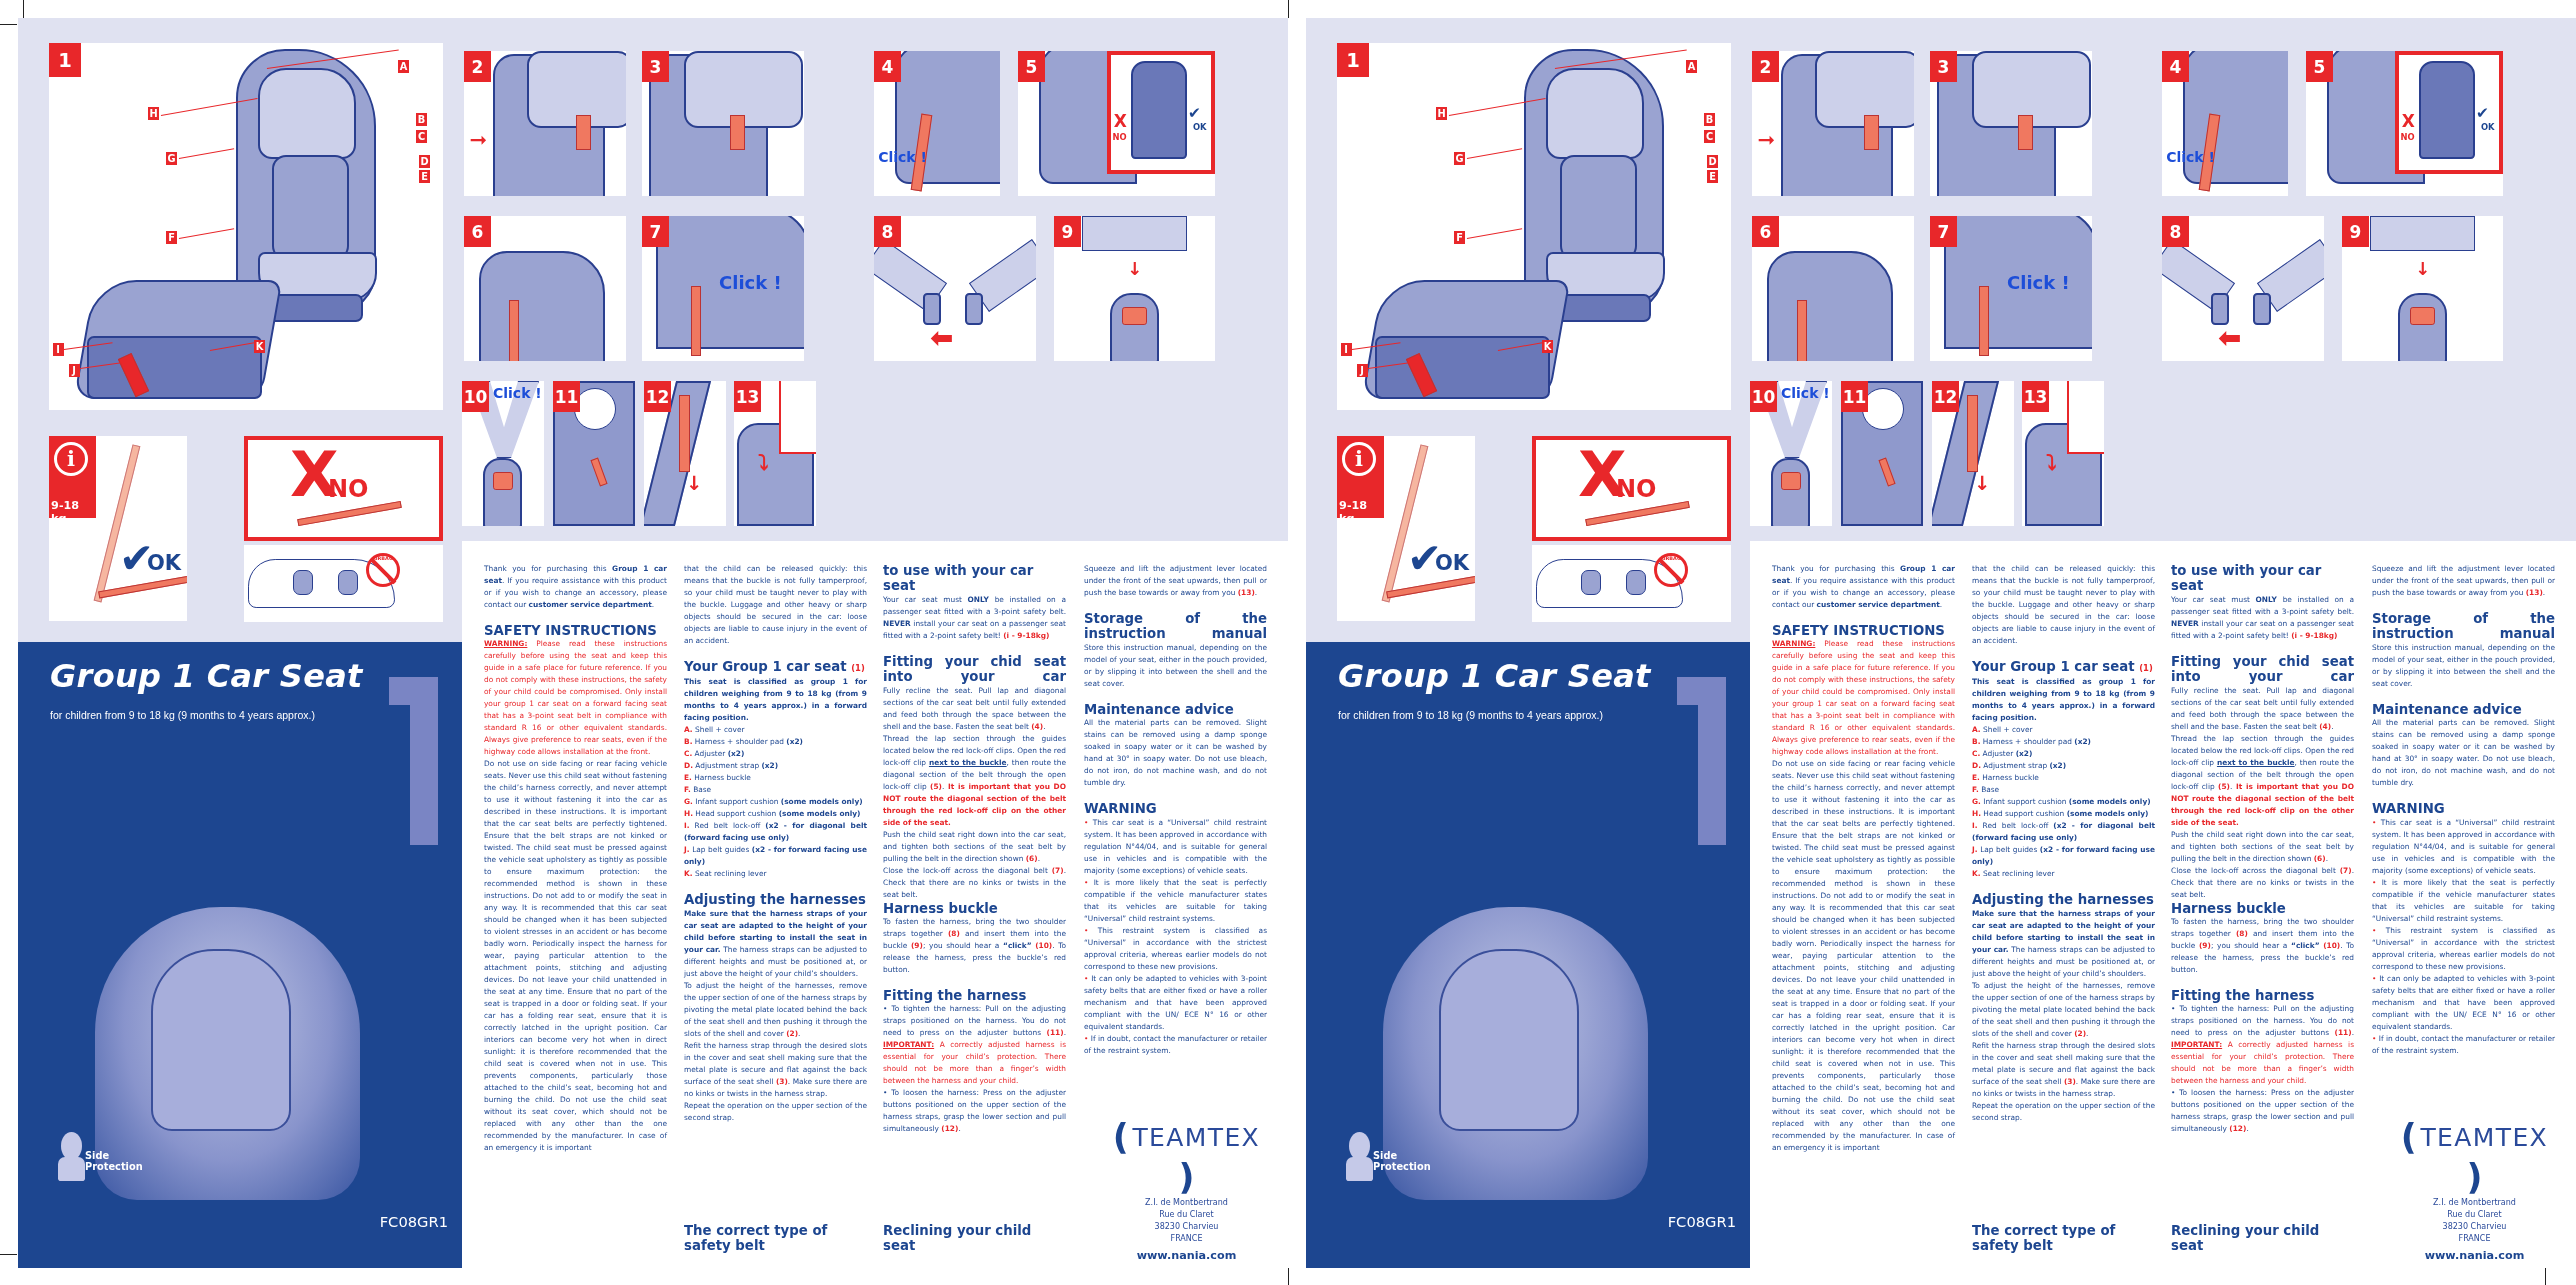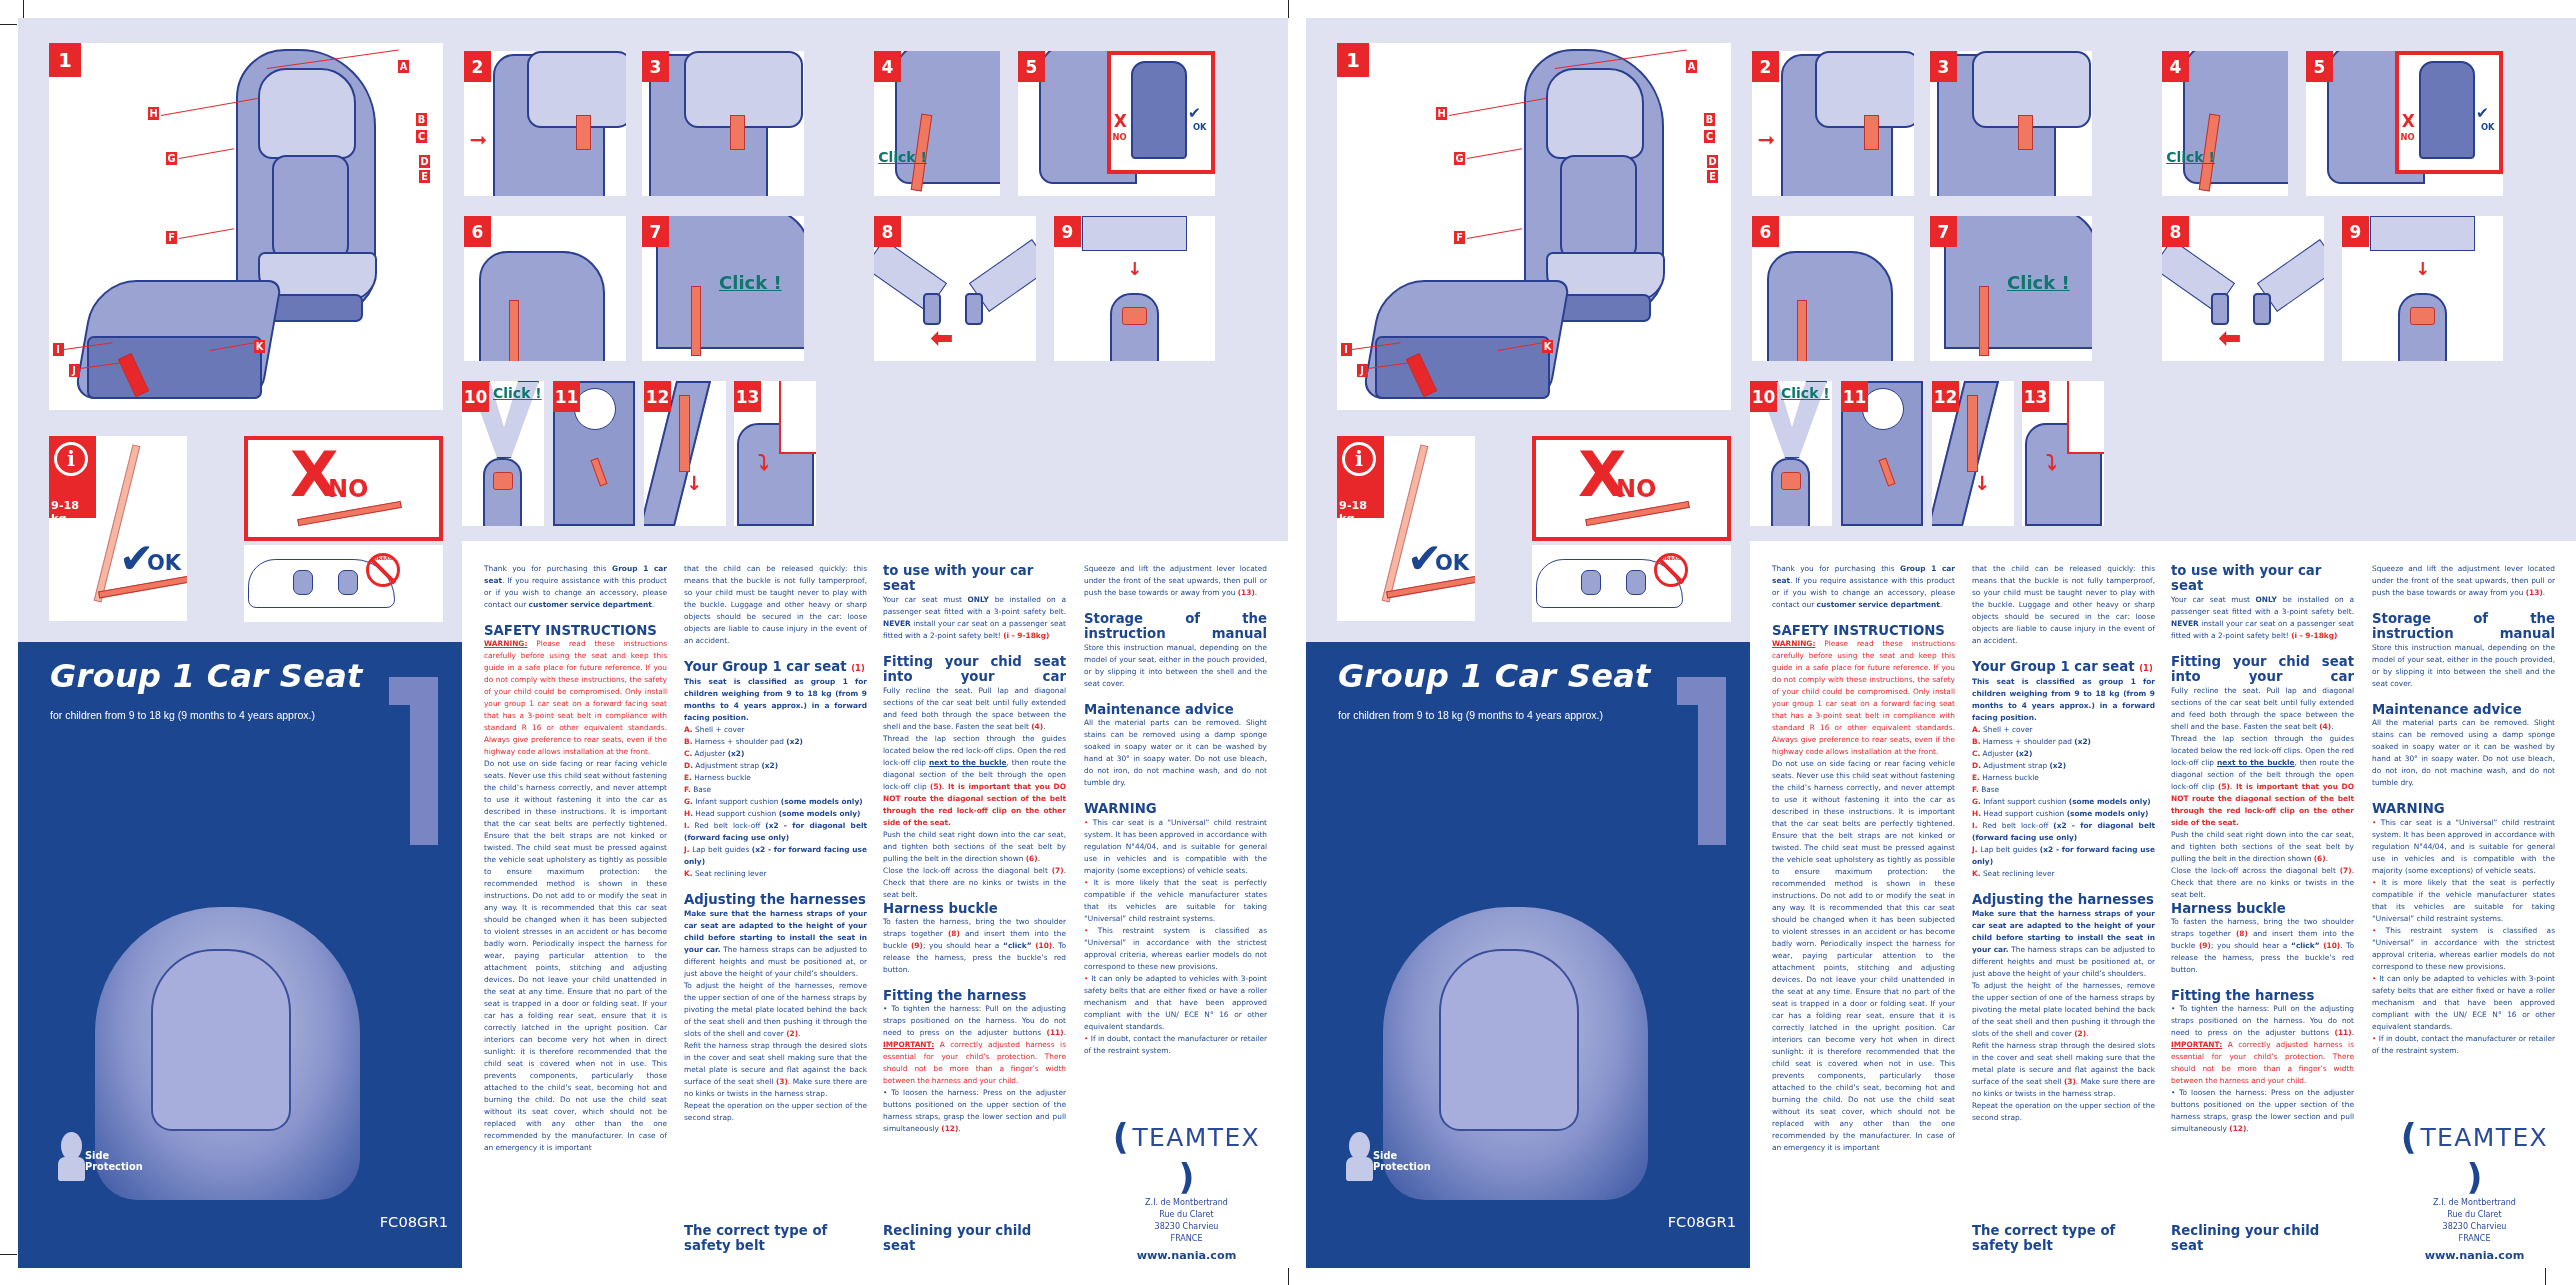--- a/index.html
+++ b/index.html
@@ -19,21 +19,21 @@
   .step.big { width: 24.4px; height: 31px; font-size: 18px; }
   .step.sm { width: 27px; height: 31px; font-size: 17px; }
 
   
   .seat { position: absolute; background: #9aa3d1; border: 2.1px solid #2a3f8f; }
   .seat.light { background: #ccd0ea; }
   .seat.dark { background: #6a78b8; }
   .belt { position: absolute; background: #f07860; border: 1.4px solid #b33; }
   .redbox { position: absolute; border: 4.2px solid #e8272a; background: #fff; }
   .arrow { position: absolute; color: #e8272a; font-weight: bold; font-family: "DejaVu Sans", sans-serif; }
-  .click { position: absolute; color: #0f766e; font-weight: bold; font-family: "DejaVu Sans", sans-serif; font-size: 18px; text-decoration: underline; }
+  .click { position: absolute; color: #1d4ed8; font-weight: bold; font-family: "DejaVu Sans", sans-serif; font-size: 18px; }
   .lbl { position: absolute; background: #e8272a; color: #fff; font-weight: bold; font-size: 9.8px; width: 11.2px; height: 12.6px; display: flex; align-items: center; justify-content: center; font-family: "DejaVu Sans", sans-serif; }
   .lead { position: absolute; height: 1.4px; background: #e8272a; transform-origin: 0 50%; }
 
   
   .cover { position: absolute; left: 18px; top: 642px; width: 444px; height: 626px; background: #1d4690; overflow: hidden; }
   .cover-title { position: absolute; left: 32px; top: 15.4px; color: #fff; font-family: "DejaVu Sans", sans-serif; font-style: italic; font-weight: bold; font-size: 32px; letter-spacing: 0.3px; }
   .cover-sub { position: absolute; left: 32px; top: 67px; color: #fff; font-size: 10.5px; font-family: "Liberation Sans", sans-serif; }
   .big-one { position: absolute; left: 392px; top: 35px; width: 28px; height: 168px; background: #7a85c4; }
   .big-one::before { content: ""; position: absolute; left: -21px; top: 0; width: 21px; height: 28px; background: #7a85c4; }
   .cover-seat { position: absolute; left: 77px; top: 265px; width: 265px; height: 293px; border-radius: 126px 126px 42px 42px; background: radial-gradient(ellipse at 50% 40%, #c9cde9 0%, #8e98cf 55%, #3b57a3 100%); opacity: 0.95; }

